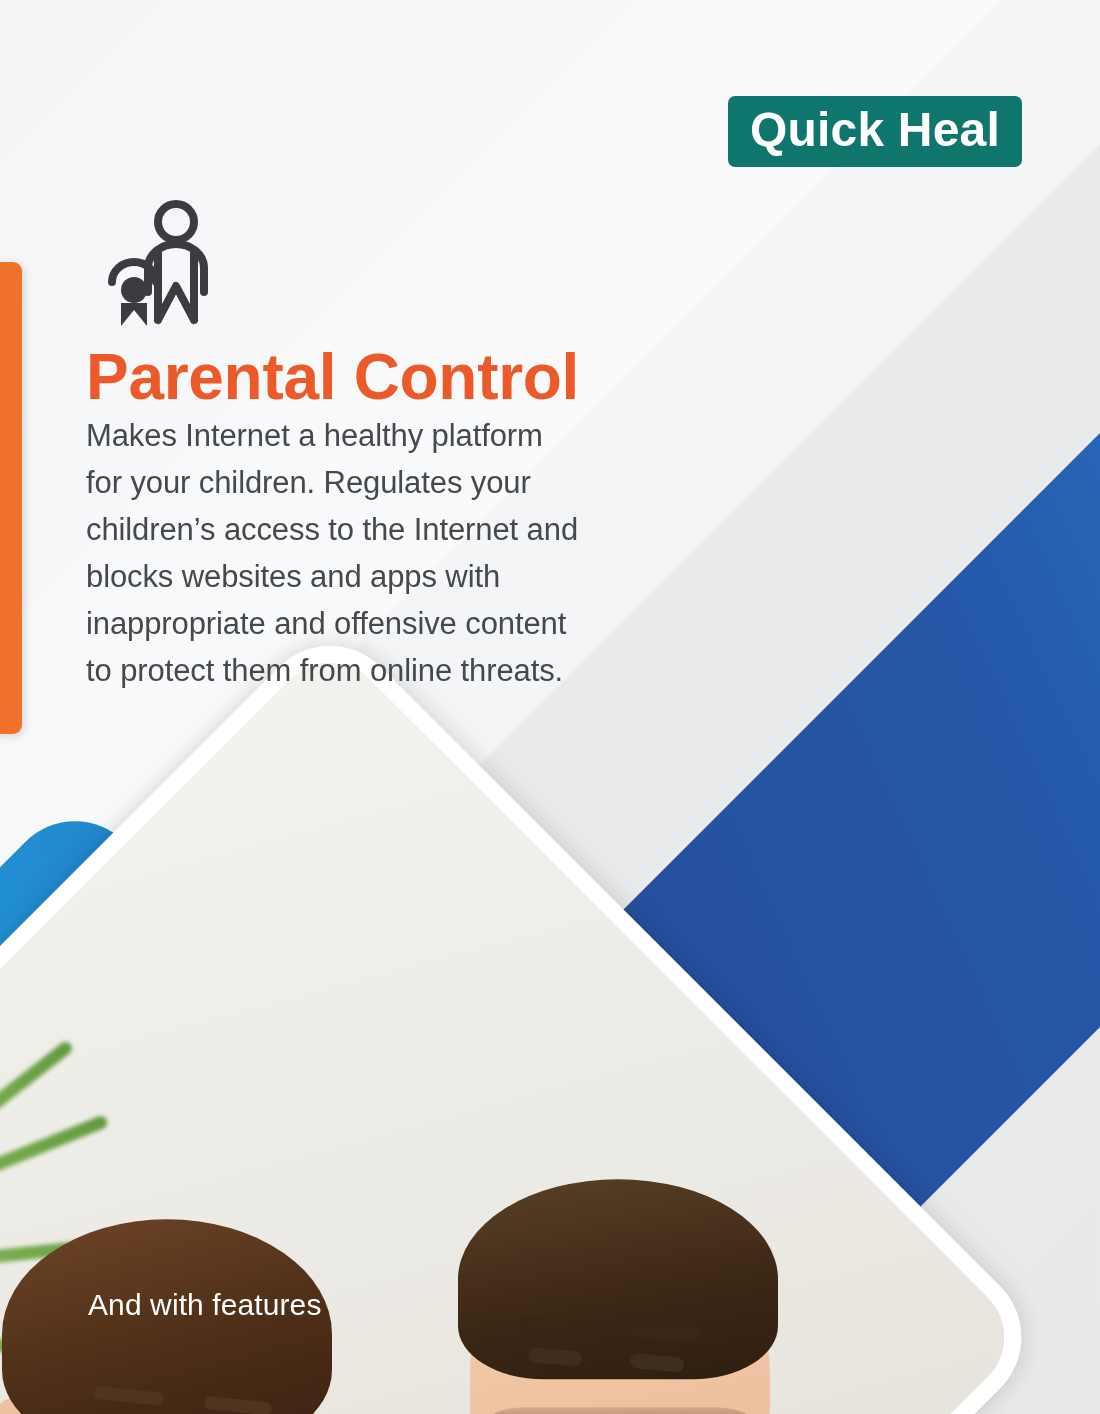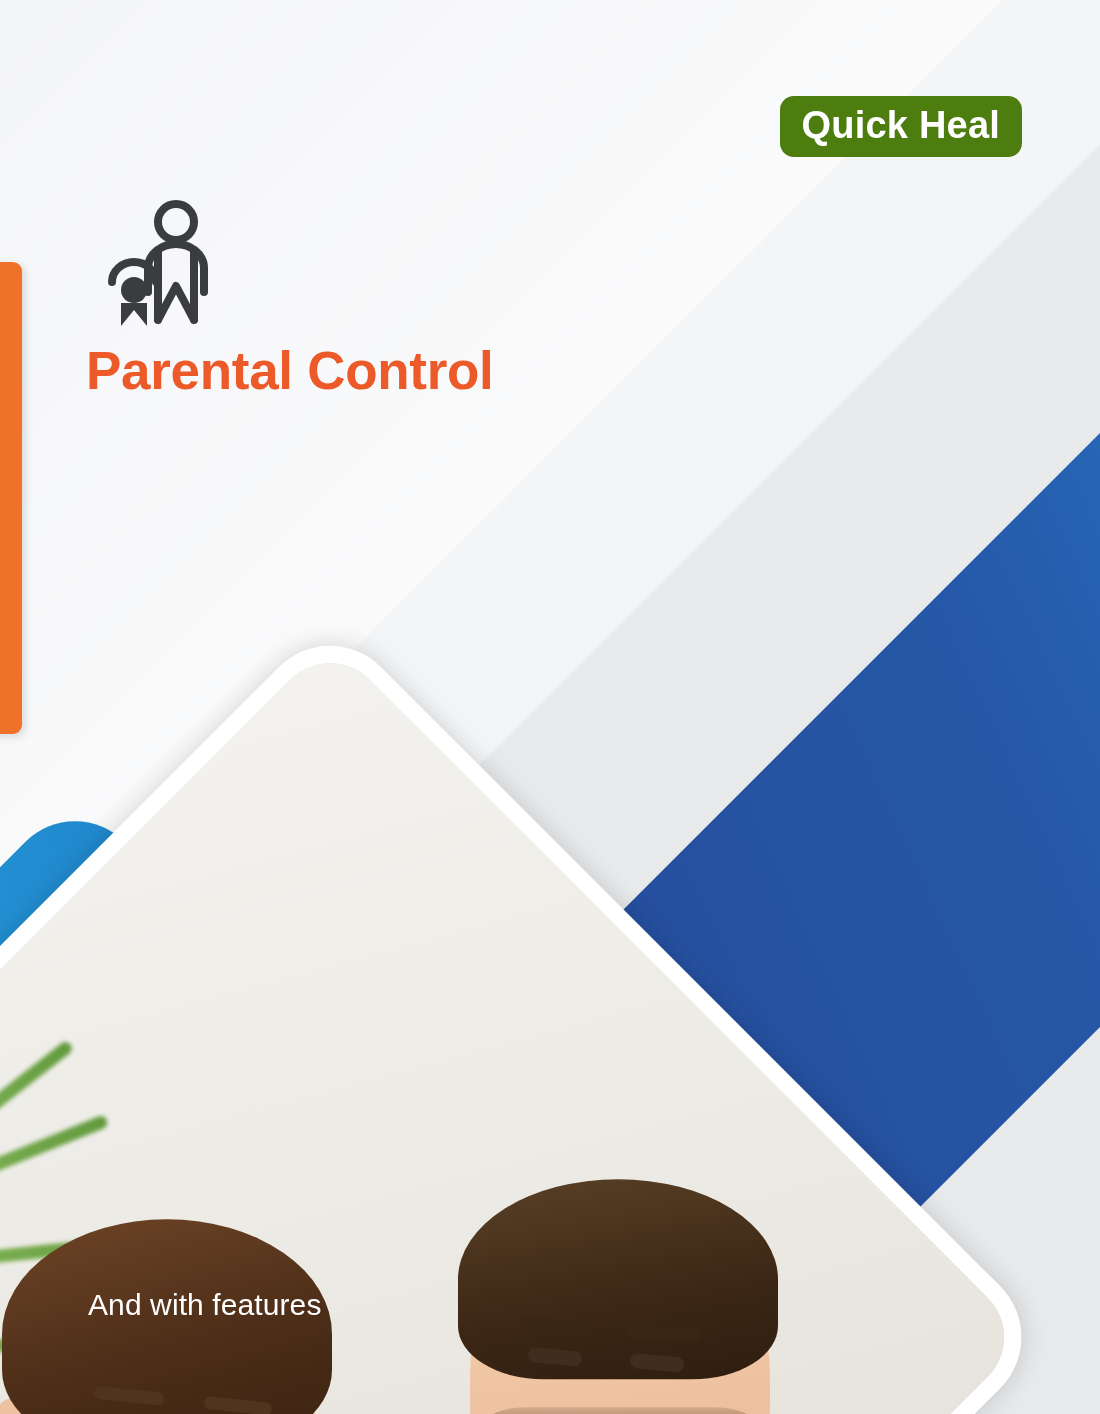--- a/index.html
+++ b/index.html
@@ -34,25 +34,25 @@
     width:48px; height:472px;
     background:#f0722a;
     border-radius:9px;
     box-shadow: 3px 3px 9px rgba(0,0,0,0.13);
   }
 
   
   .logo {
     position:absolute;
     right:78px; top:96px;
-    background:#4d7c0f;
-    border-radius:14px;
+    background:#0f766e;
+    border-radius:7px;
     padding:10px 22px 13px 22px;
     color:#ffffff;
-    font-size:38px;
+    font-size:48px;
     font-weight:bold;
     letter-spacing:0.2px;
     line-height:1;
   }
 
   
   .blue-right {
     position:absolute;
     right:-120px; top:470px;
     width:420px; height:700px;
@@ -152,21 +152,21 @@
   .dad-eye-l { left:928px; top:742px; width:54px; height:15px; background:#3f2d1e; border-radius:8px; transform:rotate(5deg); }
   .dad-eye-r { left:1030px; top:748px; width:54px; height:15px; background:#3f2d1e; border-radius:8px; transform:rotate(5deg); }
   .dad-brow-l { left:920px; top:712px; width:74px; height:14px; background:#3a2614; border-radius:8px; transform:rotate(4deg); }
   .dad-brow-r { left:1026px; top:718px; width:74px; height:14px; background:#3a2614; border-radius:8px; transform:rotate(4deg); }
 
   
   .icon-wrap { position:absolute; left:100px; top:198px; width:118px; height:128px; }
   .title {
     position:absolute; left:86px; top:340px;
     color:#ec5a2a;
-    font-size:53px;
+    font-size:64px;
     font-weight:bold;
     letter-spacing:-0.3px;
     white-space:nowrap;
   }
   .body-copy {
     position:absolute; left:86px; top:412px;
     width:500px;
     color:#45484c;
     font-size:31px;
     line-height:47px;
@@ -242,16 +242,17 @@
       </g>
 
       <circle cx="34" cy="92" r="13" fill="#3a3c40"></circle>
 
       <path d="M21 105 h26 v23 l-13 -16 l-13 16 Z" fill="#3a3c40"></path>
     </svg>
   </div>
 
   <div class="title">Parental Control</div>
 
+  <div class="body-copy">Makes Internet a healthy platform for your children. Regulates your children’s access to the Internet and blocks websites and apps with inappropriate and offensive content to protect them from online threats.</div>
 
   <div class="footer-text">And with features</div>
 
 </div>
 
 </body></html>

